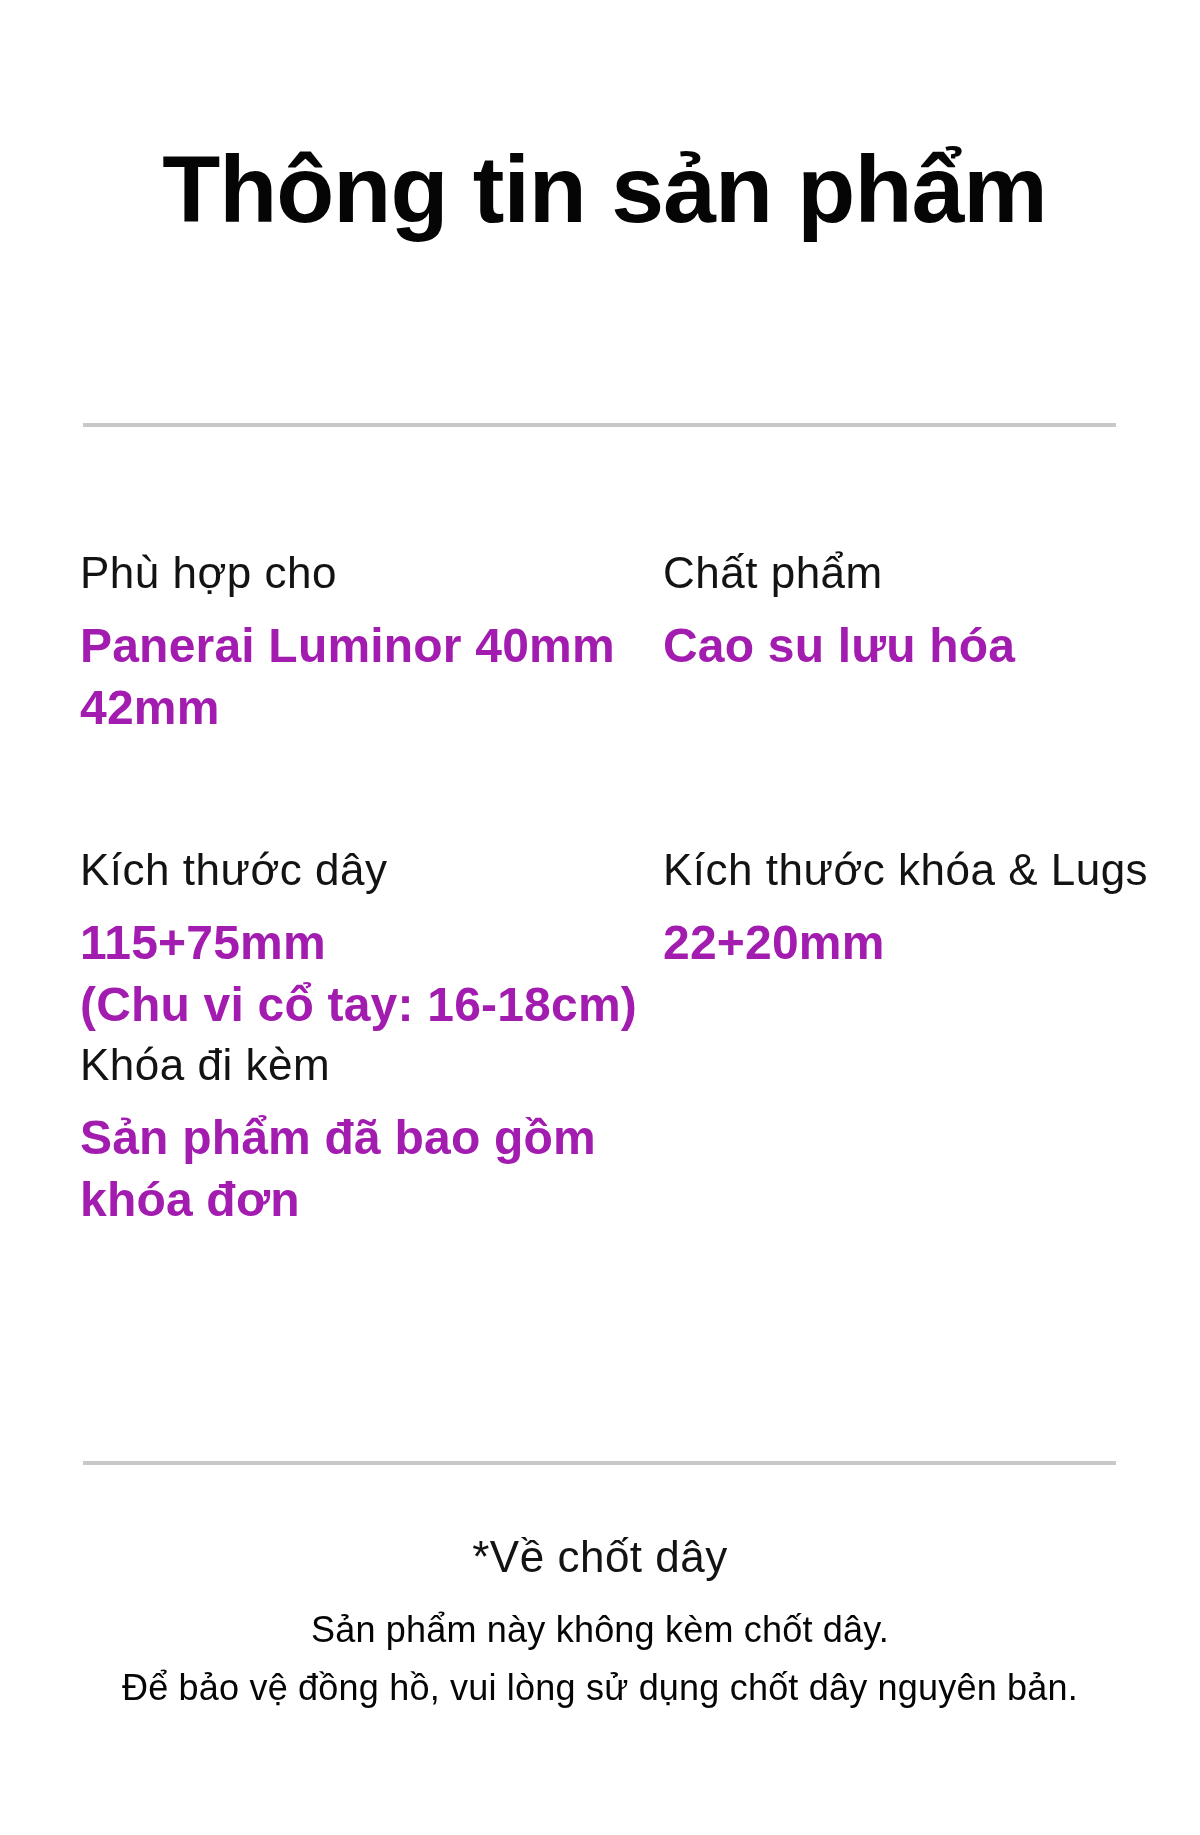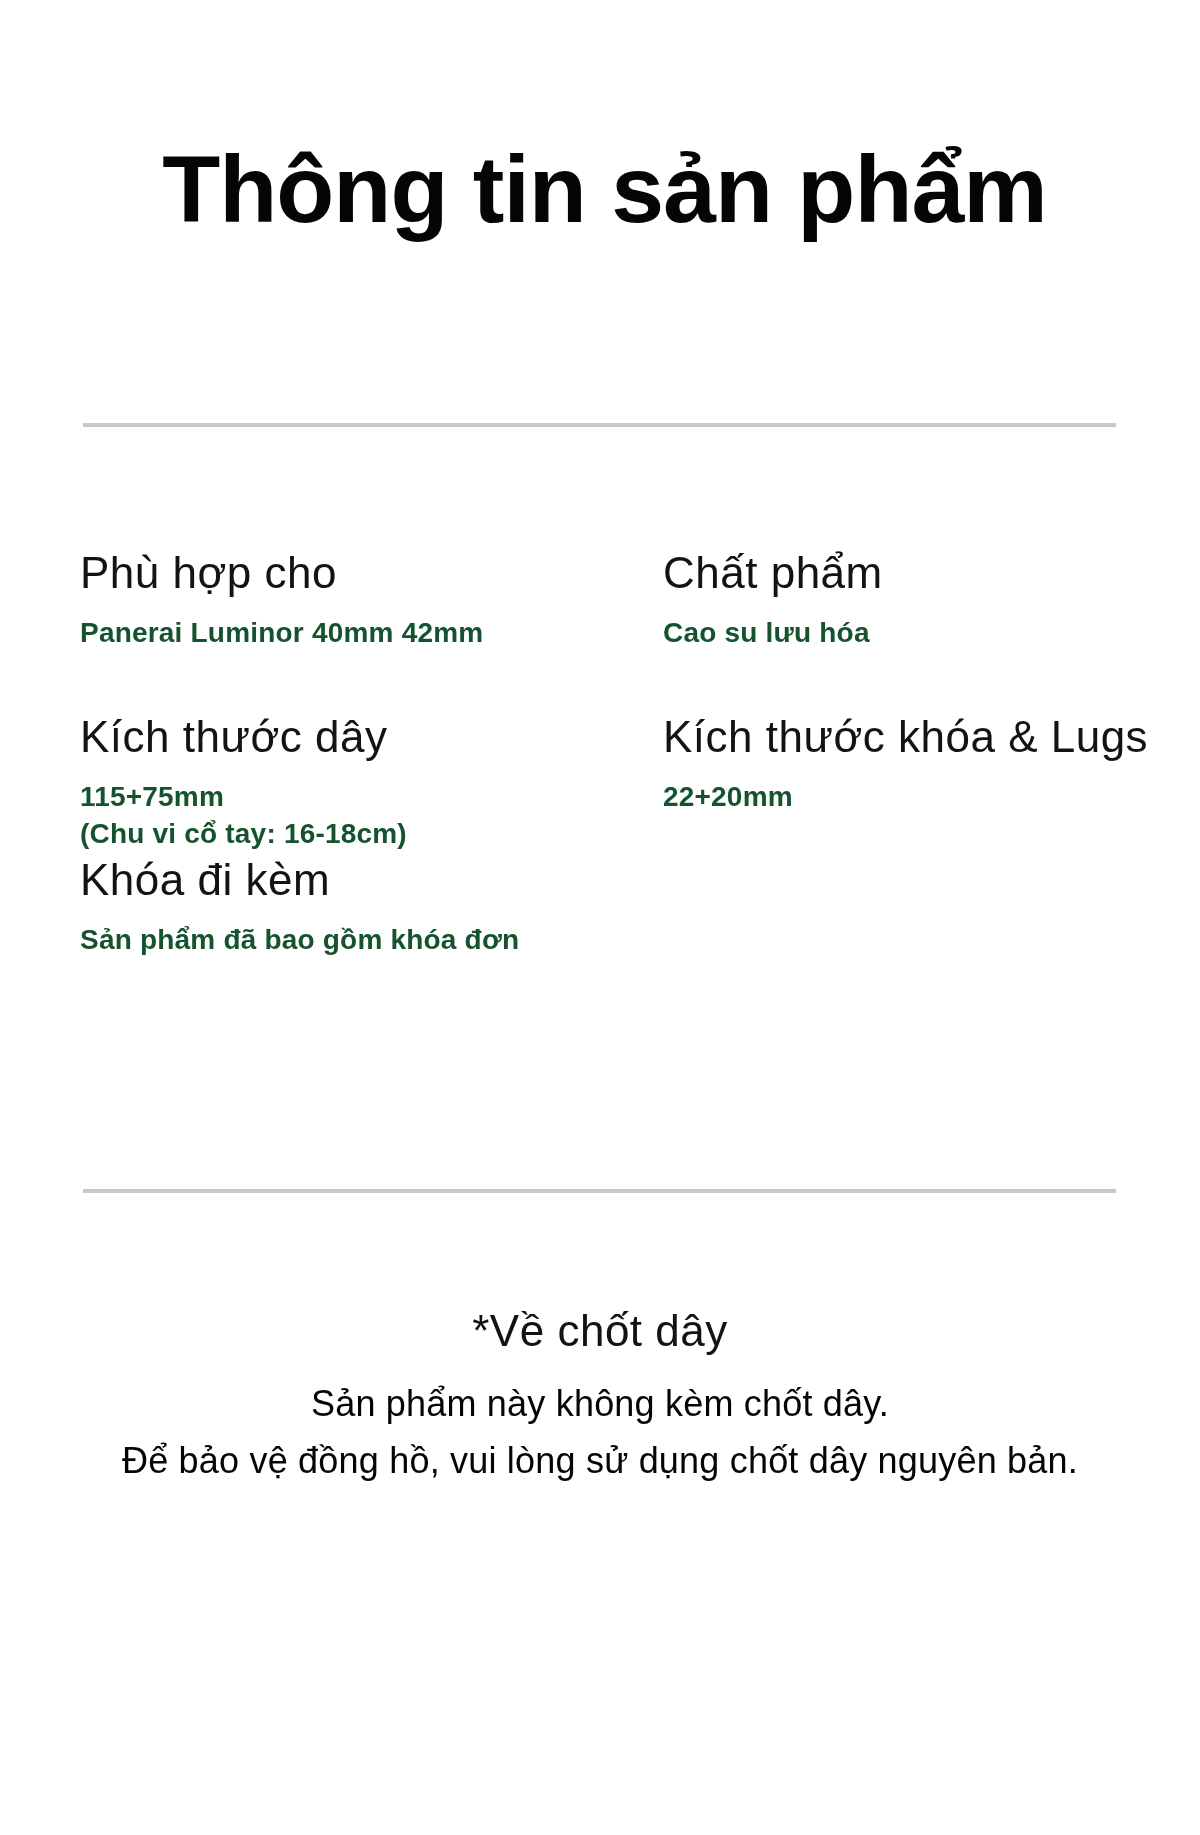--- a/index.html
+++ b/index.html
@@ -37,39 +37,39 @@
   .specs {
     margin-top: 118px;
     padding-left: 80px;
     padding-right: 40px;
   }
   .spec-row {
     display: grid;
     grid-template-columns: 583px auto;
     align-items: start;
   }
-  .row-b { margin-top: 58px; }
+  .row-b { margin-top: 102px; }
   .row-c { }
   .spec-label {
     font-size: 44px;
     font-weight: 400;
     line-height: 1.25;
     letter-spacing: 0.5px;
     color: #131313;
   }
   .spec-value {
     margin-top: 15px;
-    font-size: 28px;
+    font-size: 48px;
     font-weight: 700;
     line-height: 1.3;
     letter-spacing: 0.2px;
-    color: #14532d;
+    color: #a21caf;
   }
   .footnote {
-    margin-top: 110px;
+    margin-top: 64px;
     text-align: center;
   }
   .footnote-title {
     font-size: 44px;
     font-weight: 400;
     line-height: 1.25;
     letter-spacing: 0.5px;
     color: #131313;
   }
   .footnote-lines {

